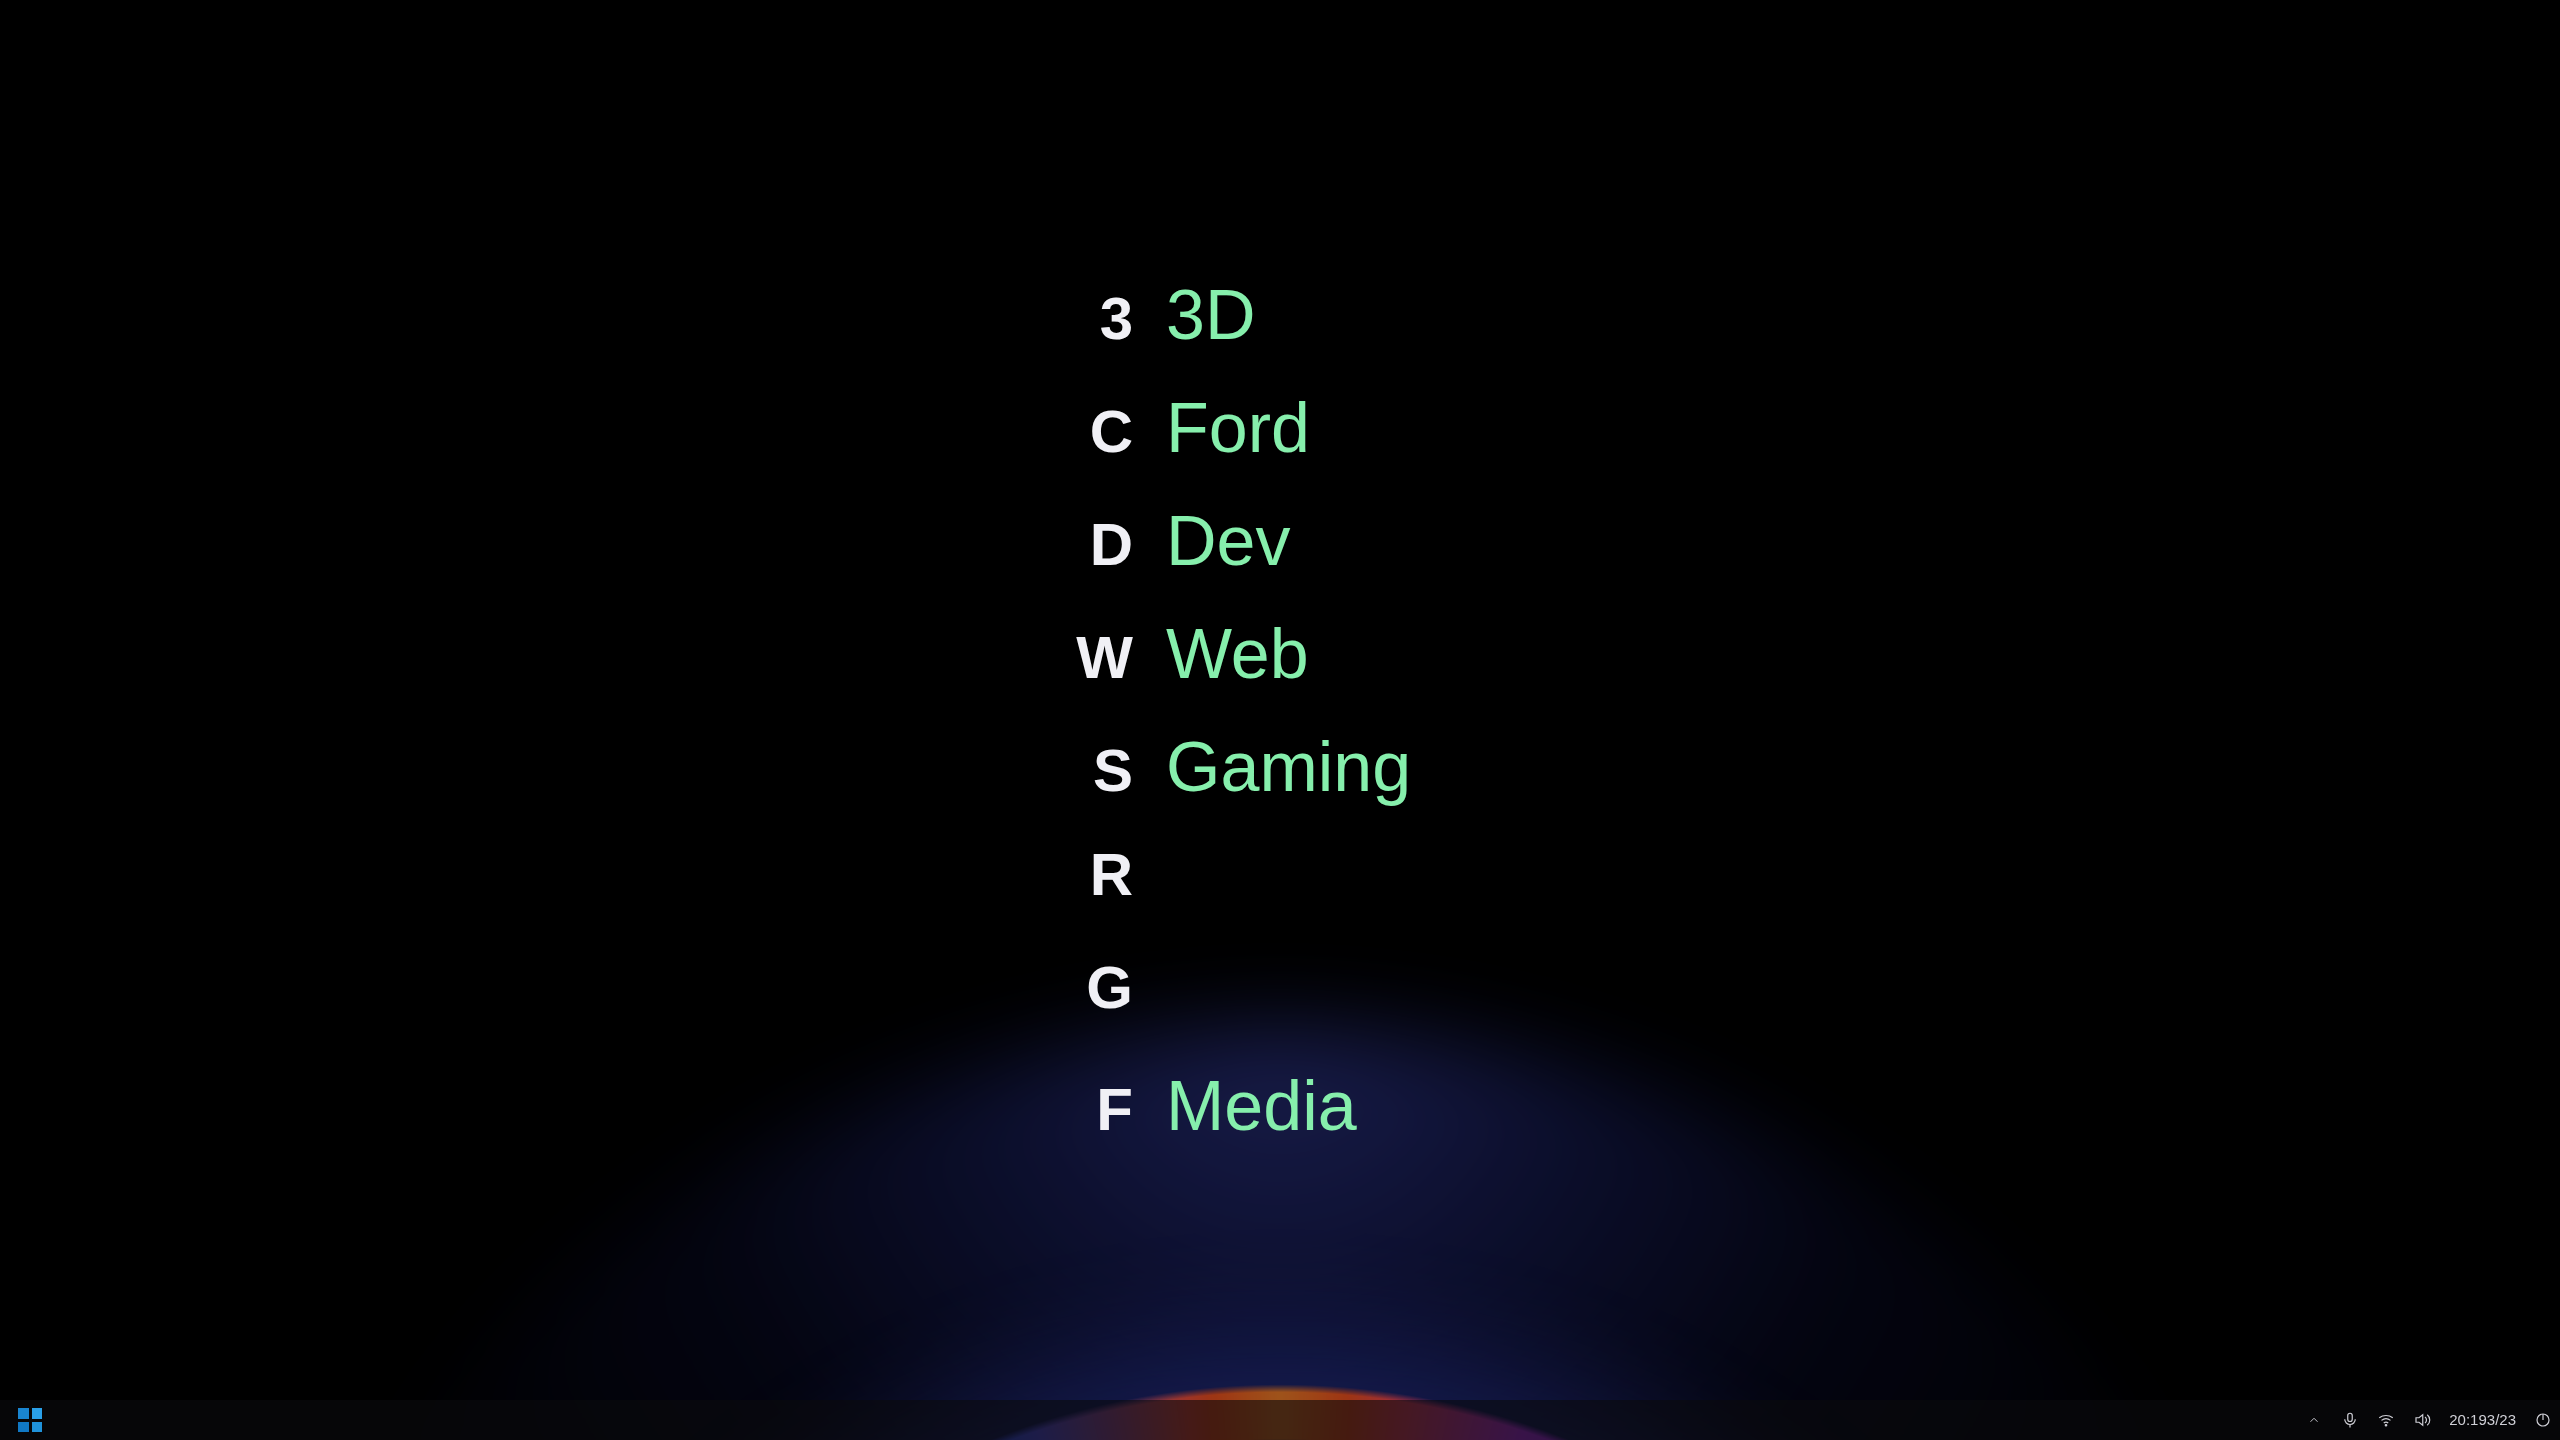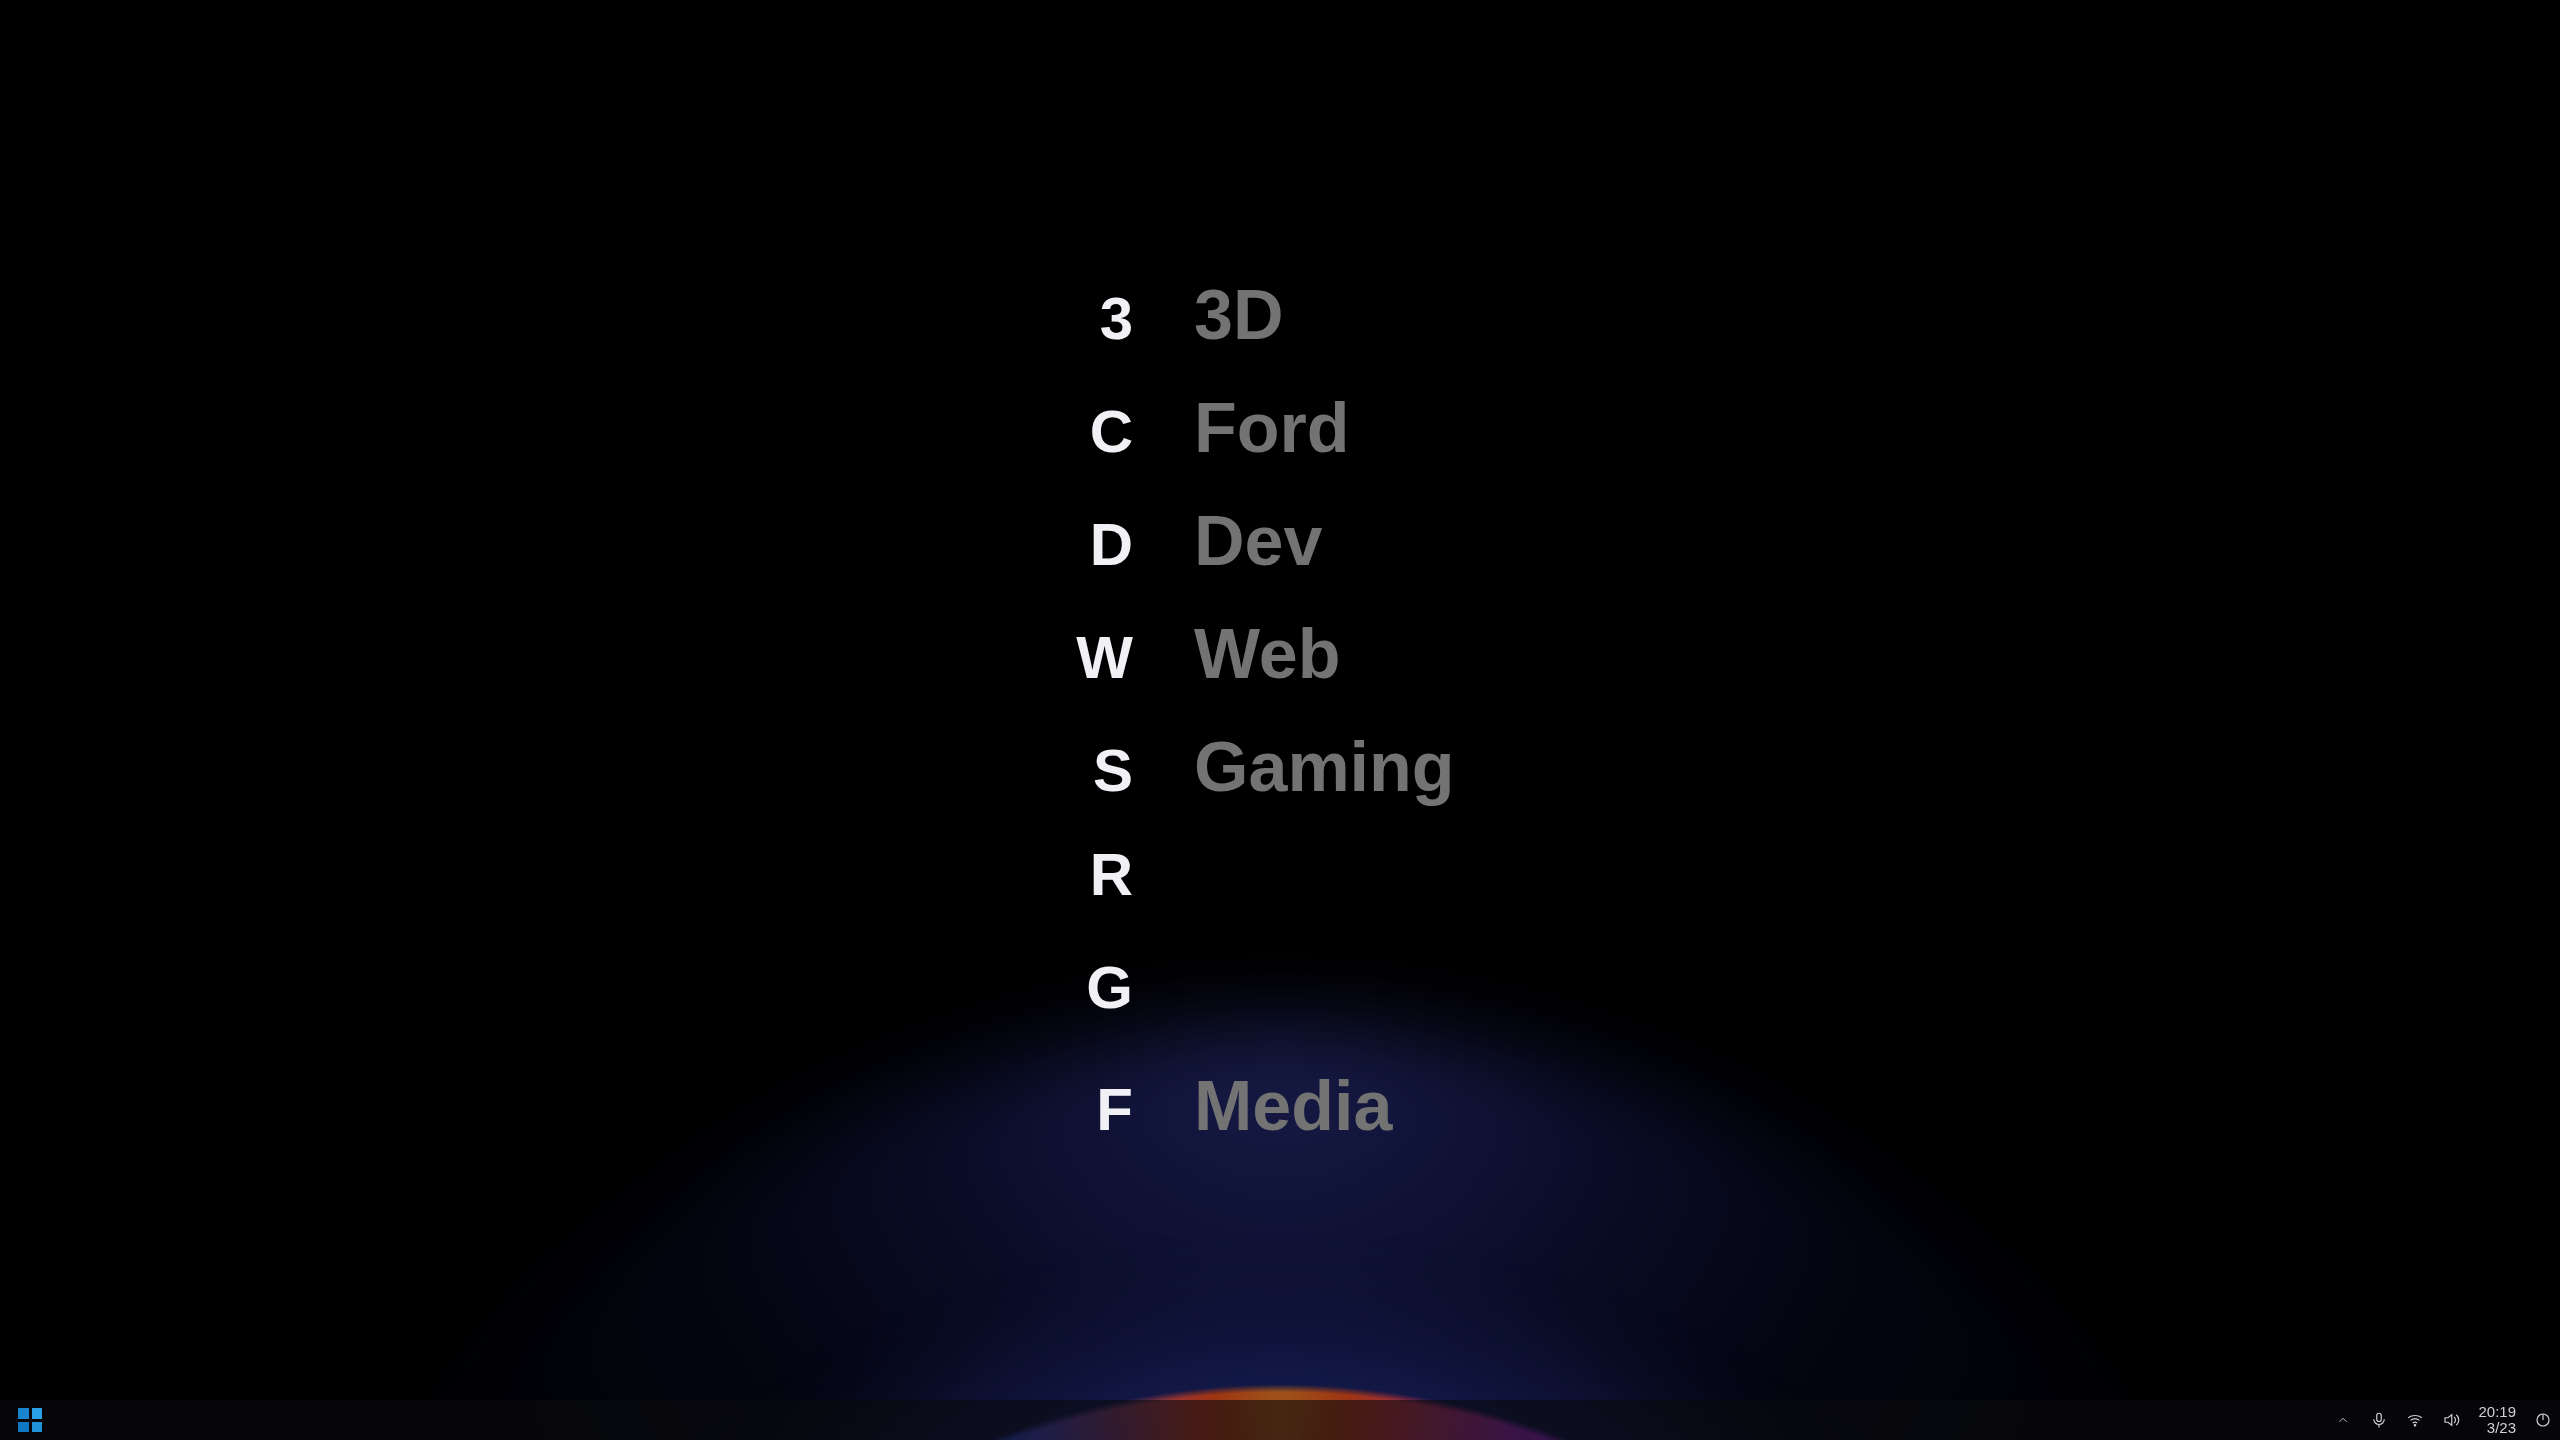--- a/index.html
+++ b/index.html
@@ -103,24 +103,24 @@
   .hotkey {
     width: 82px;
     text-align: right;
     font-weight: 800;
     font-size: 60px;
     letter-spacing: 1px;
     color: #f0f0f5;
     font-family: "Segoe UI Black", "Segoe UI", sans-serif;
   }
   .label {
-    margin-left: 60px;
-    font-weight: 700;
+    margin-left: 32px;
+    font-weight: 400;
     font-size: 70px;
-    color: #737373;
+    color: #86efac;
   }
 
   
   .taskbar {
     position: absolute;
     left: 0;
     right: 0;
     bottom: 0;
     height: 40px;
     background: rgba(10,10,14,0.6);
@@ -154,21 +154,21 @@
     height: 40px;
     display: flex;
     align-items: center;
     gap: 18px;
     color: #cfcfd6;
     font-size: 16px;
   }
   .tray-icon { width:18px; height:18px; display:flex; align-items:center; justify-content:center; cursor:pointer; }
   .tray-icon svg { width:18px; height:18px; stroke:#cfcfd6; fill:none; stroke-width:1.6; }
   .clock {
-    display:flex; flex-direction:column; align-items:flex-end;
+    display:flex; flex-direction:row; align-items:flex-end;
     font-size:15px; line-height:16px; color:#cfcfd6;
     cursor:pointer;
   }
   .overflow-chevron svg { width:14px; height:14px; }
 </style>
 </head>
 <body>
 
 <div class="wallpaper">
   <div class="bubble-wrap">

